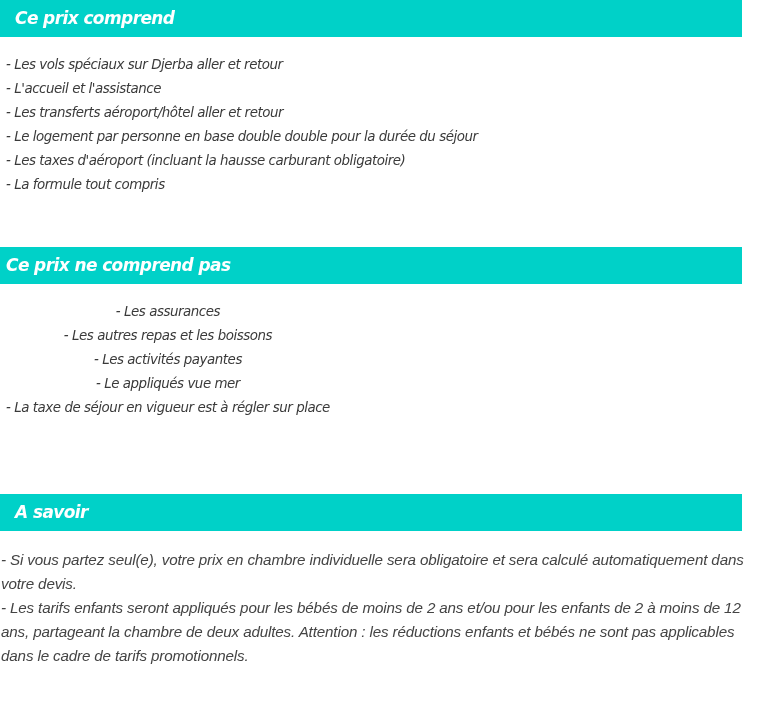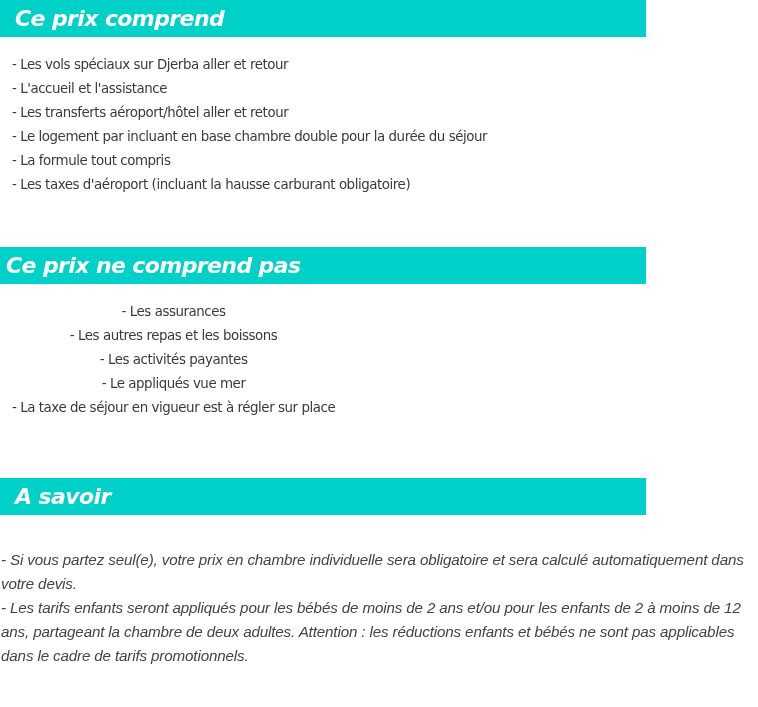--- a/index.html
+++ b/index.html
@@ -11,41 +11,42 @@
       overflow: hidden;
     }
     .page {
       position: relative;
       width: 758px;
       height: 707px;
     }
     .section-header {
       position: absolute;
       left: 0;
-      width: 646px;
+      width: 742px;
       height: 37px;
       background: #00d1c8;
       box-sizing: border-box;
       padding-left: 15px;
       color: #ffffff;
       font-family: "DejaVu Sans", sans-serif;
       font-style: italic;
       font-weight: bold;
-      font-size: 22px;
+      font-size: 17px;
       line-height: 37px;
       letter-spacing: -0.6px;
       white-space: nowrap;
     }
     .list {
       position: absolute;
-      left: 12px;
+      left: 6px;
       margin: 0;
       padding: 0;
       list-style: none;
       font-family: "DejaVu Sans", sans-serif;
+      font-style: italic;
       font-size: 13.4px;
       color: #3a3a3a;
       letter-spacing: -0.45px;
     }
     .list li {
       height: 24px;
       line-height: 24px;
       white-space: nowrap;
     }
     .note {
@@ -66,37 +67,37 @@
 
 <div class="page">
 
   <div class="section-header" style="top:0;">
     <span>Ce prix comprend</span>
   </div>
   <ul class="list" style="top:53px;">
     <li>- Les vols spéciaux sur Djerba aller et retour</li>
     <li>- L'accueil et l'assistance</li>
     <li>- Les transferts aéroport/hôtel aller et retour</li>
-    <li>- Le logement par incluant en base chambre double pour la durée du séjour</li>
+    <li>- Le logement par personne en base double double pour la durée du séjour</li>
+    <li>- Les taxes d'aéroport (incluant la hausse carburant obligatoire)</li>
     <li>- La formule tout compris</li>
-    <li>- Les taxes d'aéroport (incluant la hausse carburant obligatoire)</li>
   </ul>
 
   <div class="section-header" style="top:247px;padding-left:6px;">
     <span>Ce prix ne comprend pas</span>
   </div>
   <ul class="list" style="top:300px;text-align:center;">
     <li>- Les assurances</li>
     <li>- Les autres repas et les boissons</li>
     <li>- Les activités payantes</li>
     <li>- Le appliqués vue mer</li>
     <li>- La taxe de séjour en vigueur est à régler sur place</li>
   </ul>
 
-  <div class="section-header" style="top:478px;">
+  <div class="section-header" style="top:494px;">
     <span>A savoir</span>
   </div>
   <div class="note" style="top:548px;">
     <p>- Si vous partez seul(e), votre prix en chambre individuelle sera obligatoire et sera calculé automatiquement dans votre devis.</p>
     <p>- Les tarifs enfants seront appliqués pour les bébés de moins de 2 ans et/ou pour les enfants de 2 à moins de 12 ans, partageant la chambre de deux adultes. Attention : les réductions enfants et bébés ne sont pas applicables dans le cadre de tarifs promotionnels.</p>
   </div>
 
 </div>
 
 </body></html>

